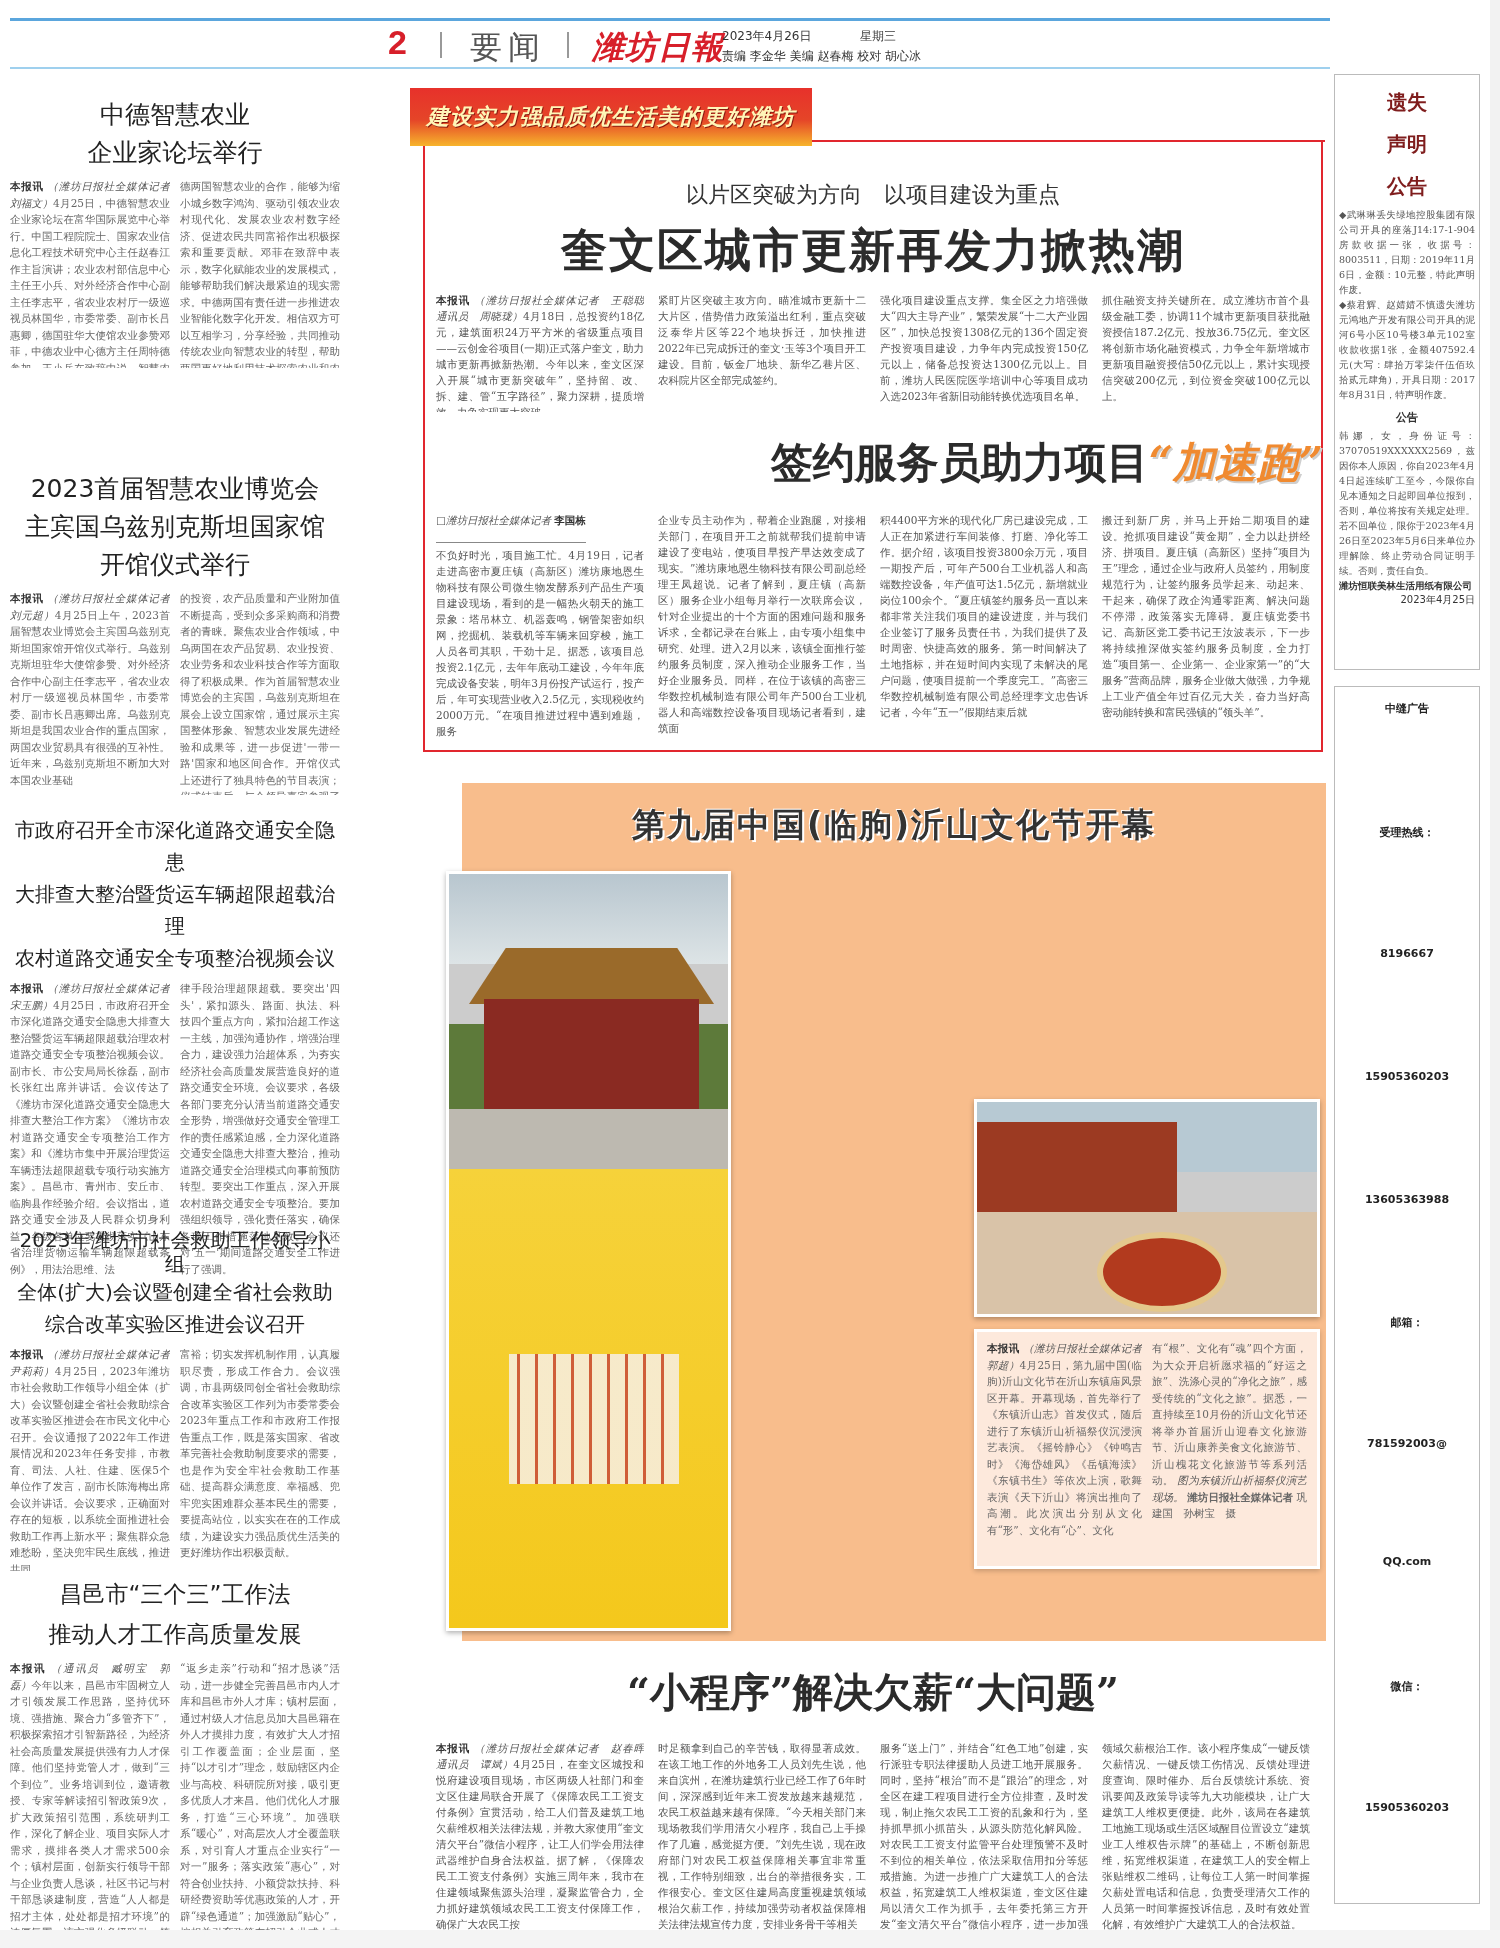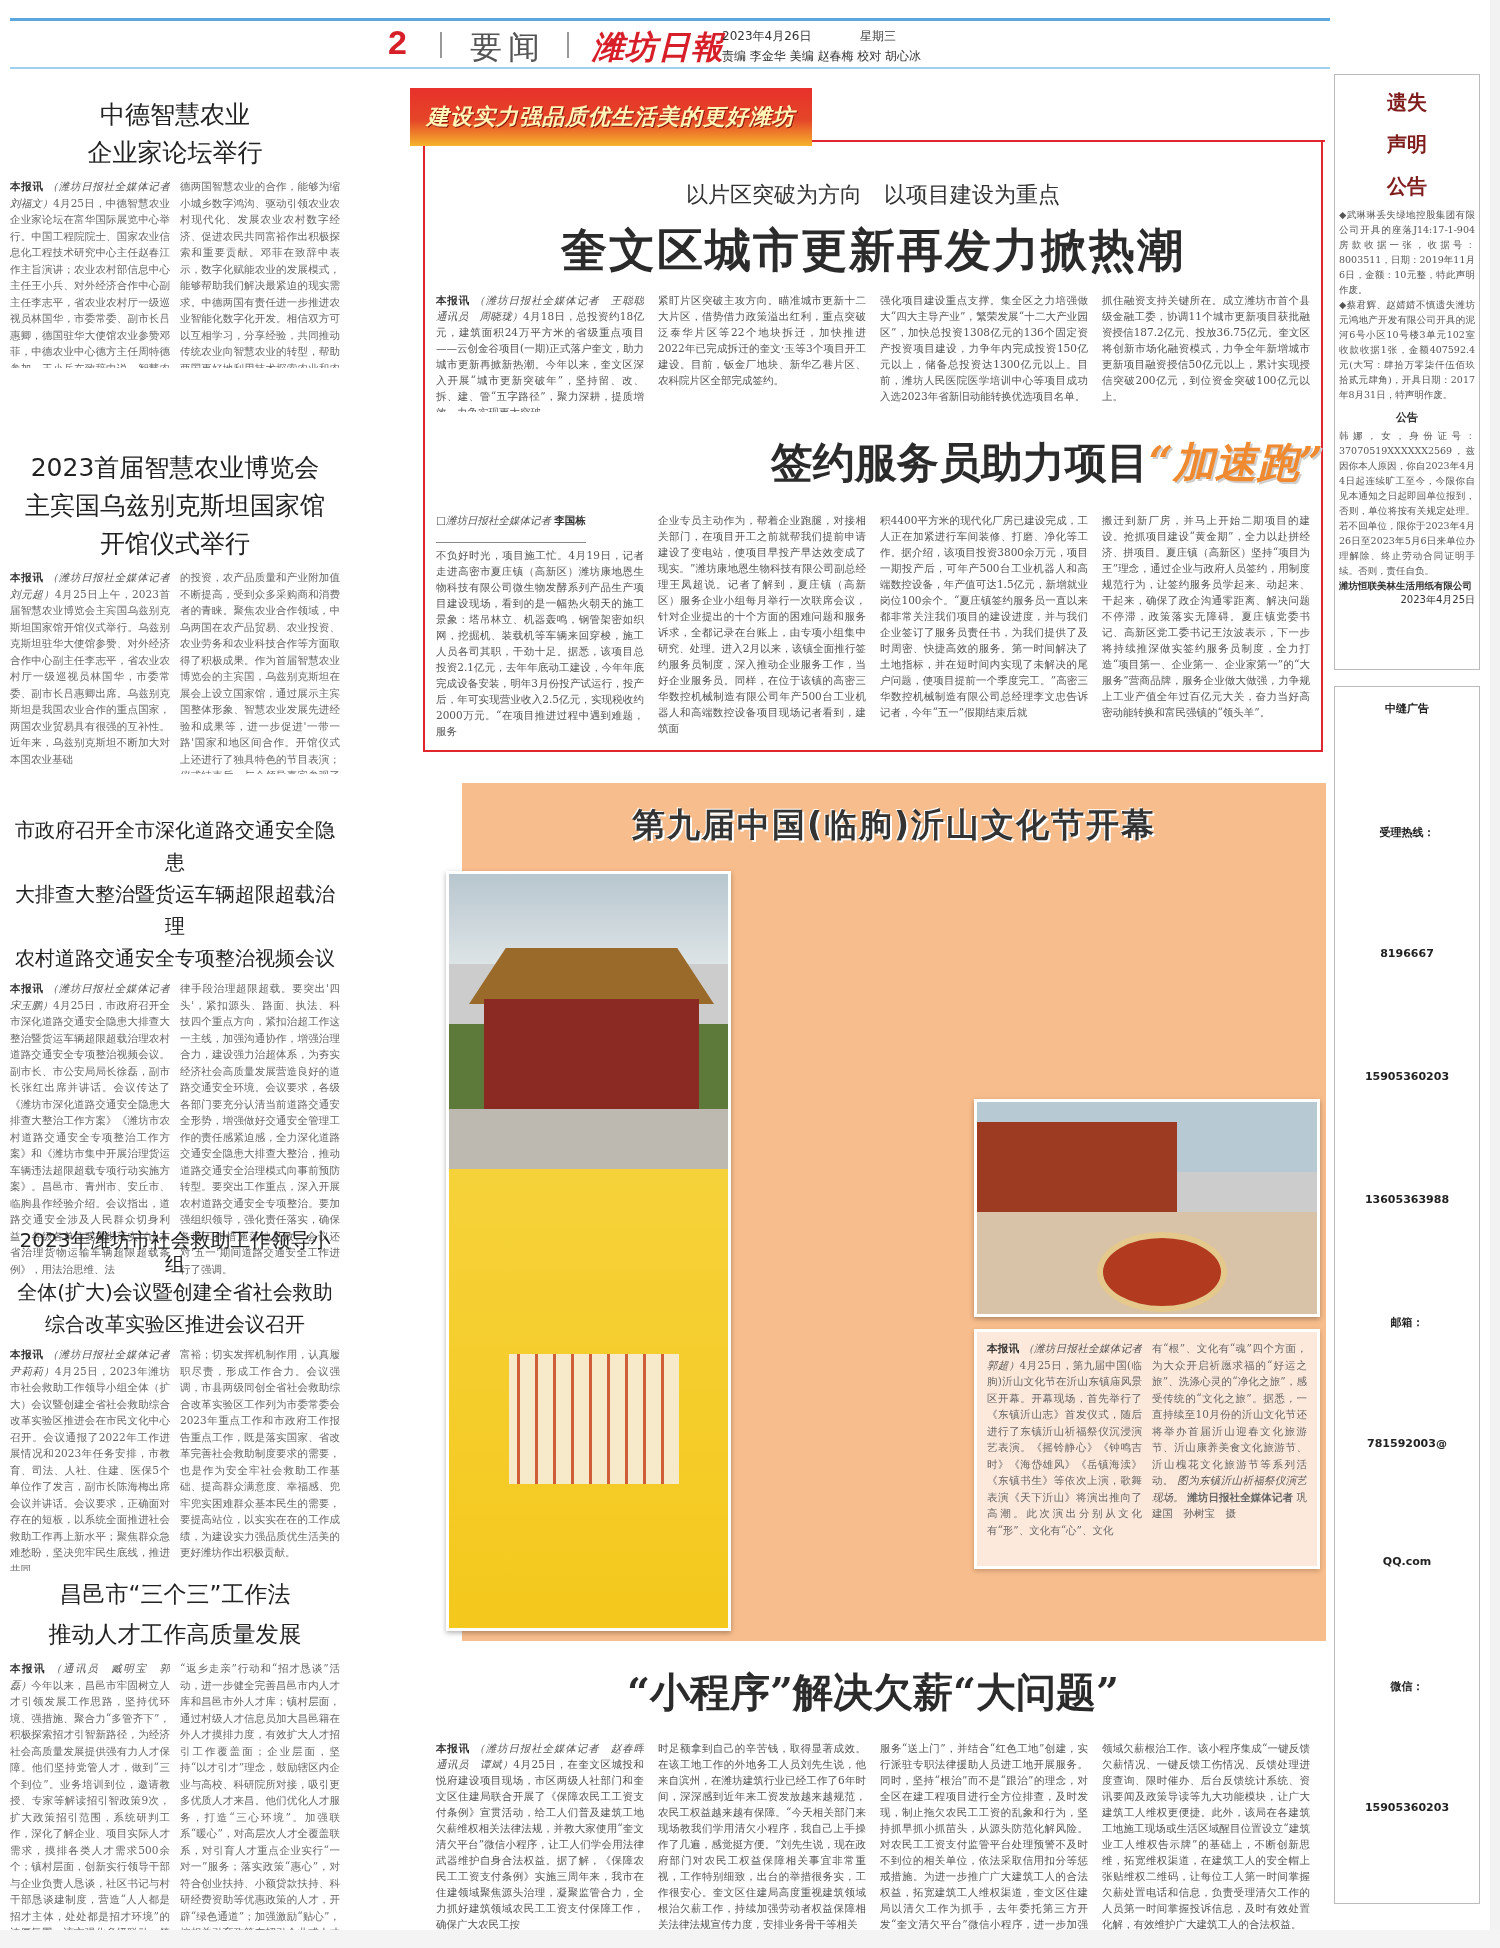--- a/index.html
+++ b/index.html
@@ -96,21 +96,21 @@
 
 <div class="lart" style="top:96px">
   <h2>中德智慧农业</h2>
   <h2>企业家论坛举行</h2>
   <div class="body2" style="height:190px">
     <div class="c"><span class="byline">本报讯</span> <span class="ital">（潍坊日报社全媒体记者　刘福文）</span><span>4月25日，中德智慧农业企业家论坛在富华国际展览中心举行。中国工程院院士、国家农业信息化工程技术研究中心主任赵春江作主旨演讲；农业农村部信息中心主任王小兵、对外经济合作中心副主任李志平，省农业农村厅一级巡视员林国华，市委常委、副市长吕惠卿，德国驻华大使馆农业参赞邓菲，中德农业中心德方主任周特德参加。王小兵在致辞中说，智慧农业是农业现代化的主攻方向。近十多年来，中国政府高度重视农业农村信息化发展，大力推进数字乡村和智慧农业建设发展，已经取得阶段性重要成效。相信中</span></div>
     <div class="c">德两国智慧农业的合作，能够为缩小城乡数字鸿沟、驱动引领农业农村现代化、发展农业农村数字经济、促进农民共同富裕作出积极探索和重要贡献。邓菲在致辞中表示，数字化赋能农业的发展模式，能够帮助我们解决最紧迫的现实需求。中德两国有责任进一步推进农业智能化数字化开发。相信双方可以互相学习，分享经验，共同推动传统农业向智慧农业的转型，帮助两国更好地利用技术探索农业和农村发展新路径。会上，赵春江等专家学者围绕论坛主题作主旨演讲，7位中外有关智慧农业的企业负责人进行了交流发言。</div>
   </div>
 </div>
 
-<div class="lart" style="top:449px">
+<div class="lart" style="top:470px">
   <h2>2023首届智慧农业博览会</h2>
   <h2>主宾国乌兹别克斯坦国家馆</h2>
   <h2>开馆仪式举行</h2>
   <div class="body2" style="height:205px">
     <div class="c"><span class="byline">本报讯</span> <span class="ital">（潍坊日报社全媒体记者　刘元超）</span><span>4月25日上午，2023首届智慧农业博览会主宾国乌兹别克斯坦国家馆开馆仪式举行。乌兹别克斯坦驻华大使馆参赞、对外经济合作中心副主任李志平，省农业农村厅一级巡视员林国华，市委常委、副市长吕惠卿出席。乌兹别克斯坦是我国农业合作的重点国家，两国农业贸易具有很强的互补性。近年来，乌兹别克斯坦不断加大对本国农业基础</span></div>
     <div class="c">的投资，农产品质量和产业附加值不断提高，受到众多采购商和消费者的青睐。聚焦农业合作领域，中乌两国在农产品贸易、农业投资、农业劳务和农业科技合作等方面取得了积极成果。作为首届智慧农业博览会的主宾国，乌兹别克斯坦在展会上设立国家馆，通过展示主宾国整体形象、智慧农业发展先进经验和成果等，进一步促进'一带一路'国家和地区间合作。开馆仪式上还进行了独具特色的节目表演；仪式结束后，与会领导嘉宾参观了展馆。</div>
   </div>
 </div>
 
 <div class="lart" style="top:814px">

